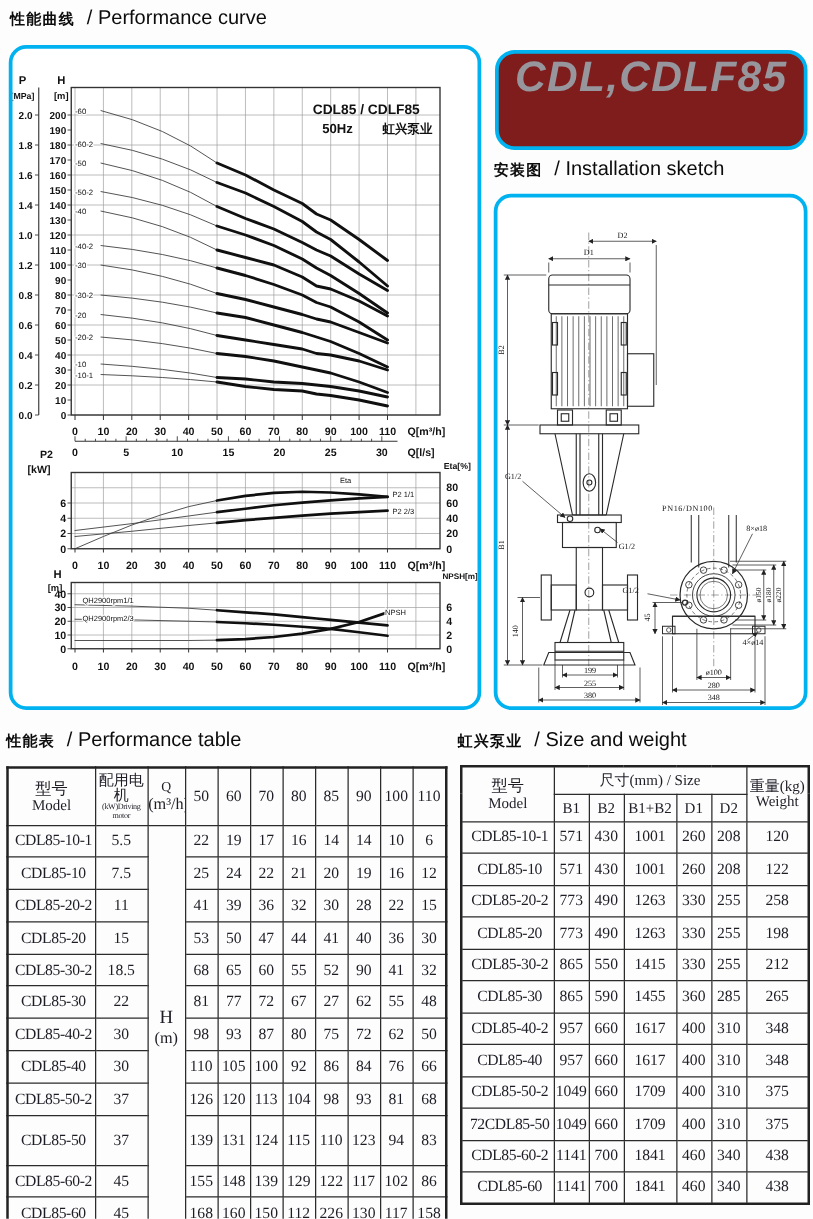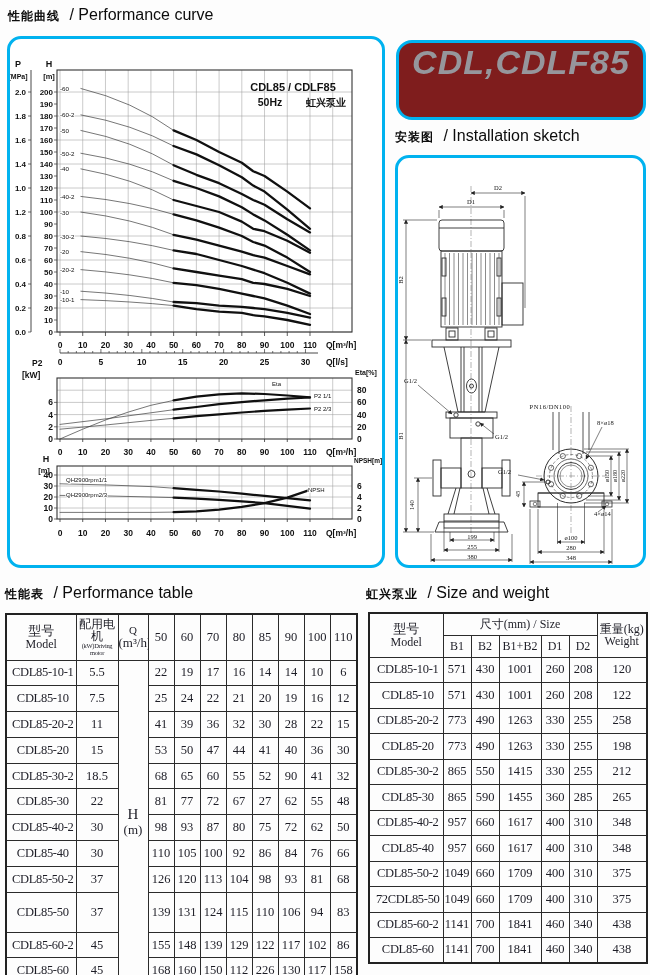--- a/index.html
+++ b/index.html
@@ -680,21 +680,21 @@
           <td class="num">68</td>
         </tr>
         <tr style="height:40px">
           <td class="mcell">CDL85-50</td>
           <td class="num">37</td>
           <td class="num">139</td>
           <td class="num">131</td>
           <td class="num">124</td>
           <td class="num">115</td>
           <td class="num">110</td>
-          <td class="num">106</td>
+          <td class="num">123</td>
           <td class="num">94</td>
           <td class="num">83</td>
         </tr>
         <tr style="height:25.8px">
           <td class="mcell">CDL85-60-2</td>
           <td class="num">45</td>
           <td class="num">155</td>
           <td class="num">148</td>
           <td class="num">139</td>
           <td class="num">129</td>

